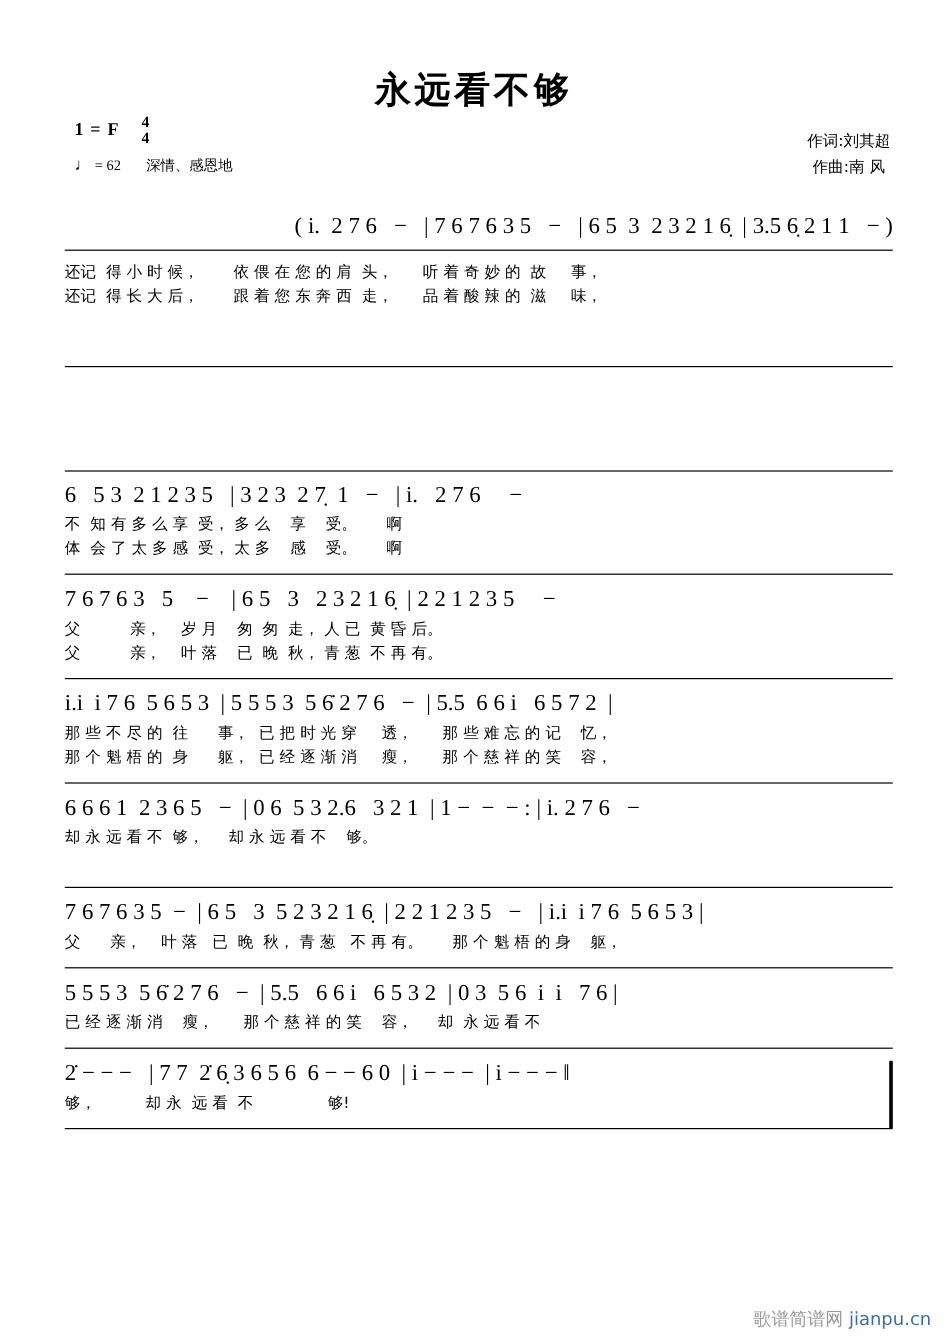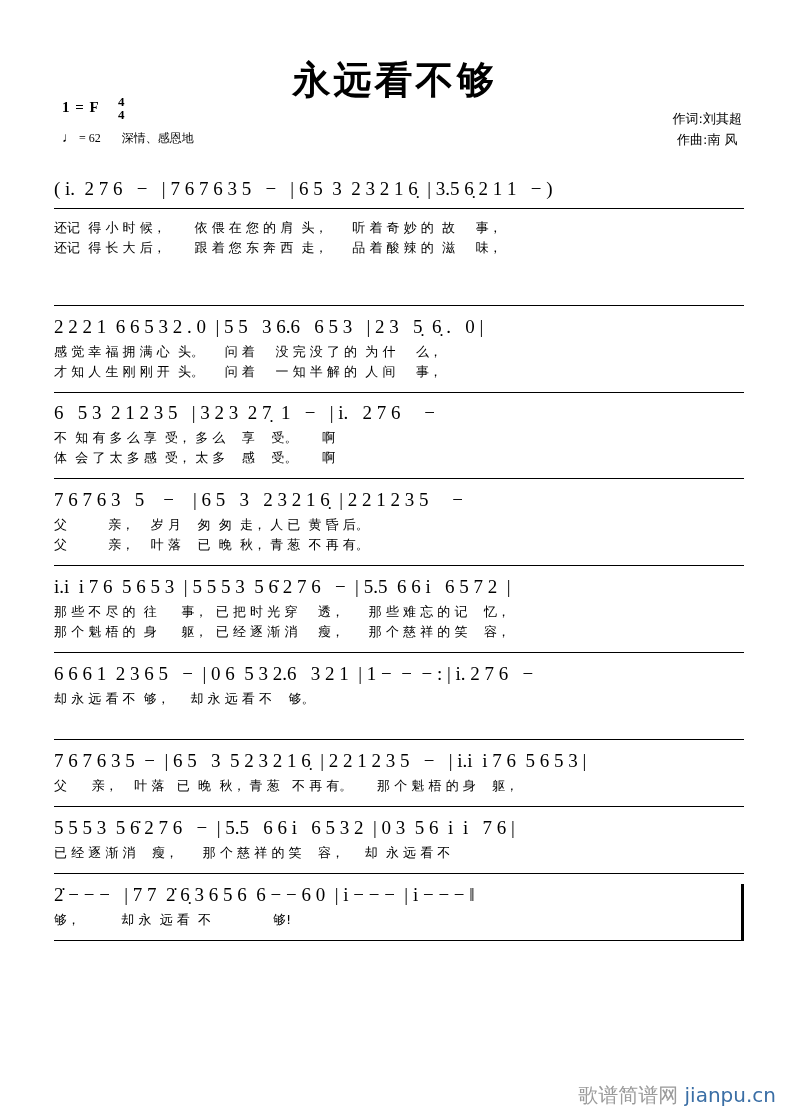--- a/index.html
+++ b/index.html
@@ -21,21 +21,21 @@
     height: 1119px;
     box-sizing: border-box;
   }
   
   .title {
     position: absolute;
     top: 55px;
     left: 0;
     width: 790px;
     text-align: center;
-    font-size: 38px;
+    font-size: 30px;
     font-weight: bold;
     letter-spacing: 3px;
     font-family: "DejaVu Serif", serif;
   }
   
   .meta-left {
     position: absolute;
     left: 62px;
     top: 96px;
     font-size: 15px;
@@ -111,21 +111,21 @@
   }
   .endbar {
     position: absolute;
     width: 3px;
     background: #000;
   }
   .watermark {
     position: absolute;
     right: 14px;
     bottom: 10px;
-    font-size: 20px;
+    font-size: 15px;
     color: #9a9a9a;
     font-family: "DejaVu Sans", sans-serif;
   }
   .watermark .blue { color: #3a6ea5; }
 </style>
 </head>
 <body>
 
 <div class="page">
 
@@ -144,36 +144,31 @@
       <span>= 62</span>
       <span class="tempo-expr">深情、感恩地</span>
     </div>
   </div>
 
   <div class="meta-right">
     <div>作词:刘其超</div>
     <div>作曲:南  风</div>
   </div>
 
-  <div class="system" style="top:176px;">
+  <div class="system" style="top:176px;text-align:right;">
     <div class="notes">( i.  2 7 6   −   | 7 6 7 6 3 5   −   | 6 5  3  2 3 2 1 6̣  | 3.5 6̣ 2 1 1   − )</div>
   </div>
   <div class="rule" style="top:208px;"></div>
 
   <div class="system" style="top:218px;">
     <div class="lyrics">还记  得 小 时 候，       依 偎 在 您 的 肩  头，      听 着 奇 妙 的  故     事，</div>
     <div class="lyrics">还记  得 长 大 后，       跟 着 您 东 奔 西  走，      品 着 酸 辣 的  滋     味，</div>
   </div>
   <div class="rule" style="top:305px;"></div>
 
-  <div class="system" style="top:314px;">
-    <div class="notes">2 2 2 1  6 6 5 3 2 . 0  | 5 5   3 6.6   6 5 3   | 2 3   5̣  6̣ .   0 |</div>
-    <div class="lyrics">感 觉 幸 福 拥 满 心  头。     问 着     没 完 没 了 的  为 什     么，</div>
-    <div class="lyrics">才 知 人 生 刚 刚 开  头。     问 着     一 知 半 解 的  人 间     事，</div>
-  </div>
   <div class="rule" style="top:392px;"></div>
 
   <div class="system" style="top:400px;">
     <div class="notes">6   5 3  2 1 2 3 5   | 3 2 3  2 7̣  1   −   | i.   2 7 6     −</div>
     <div class="lyrics">不  知 有 多 么 享  受， 多 么    享    受。      啊</div>
     <div class="lyrics">体  会 了 太 多 感  受， 太 多    感    受。      啊</div>
   </div>
   <div class="rule" style="top:478px;"></div>
 
   <div class="system" style="top:487px;">

